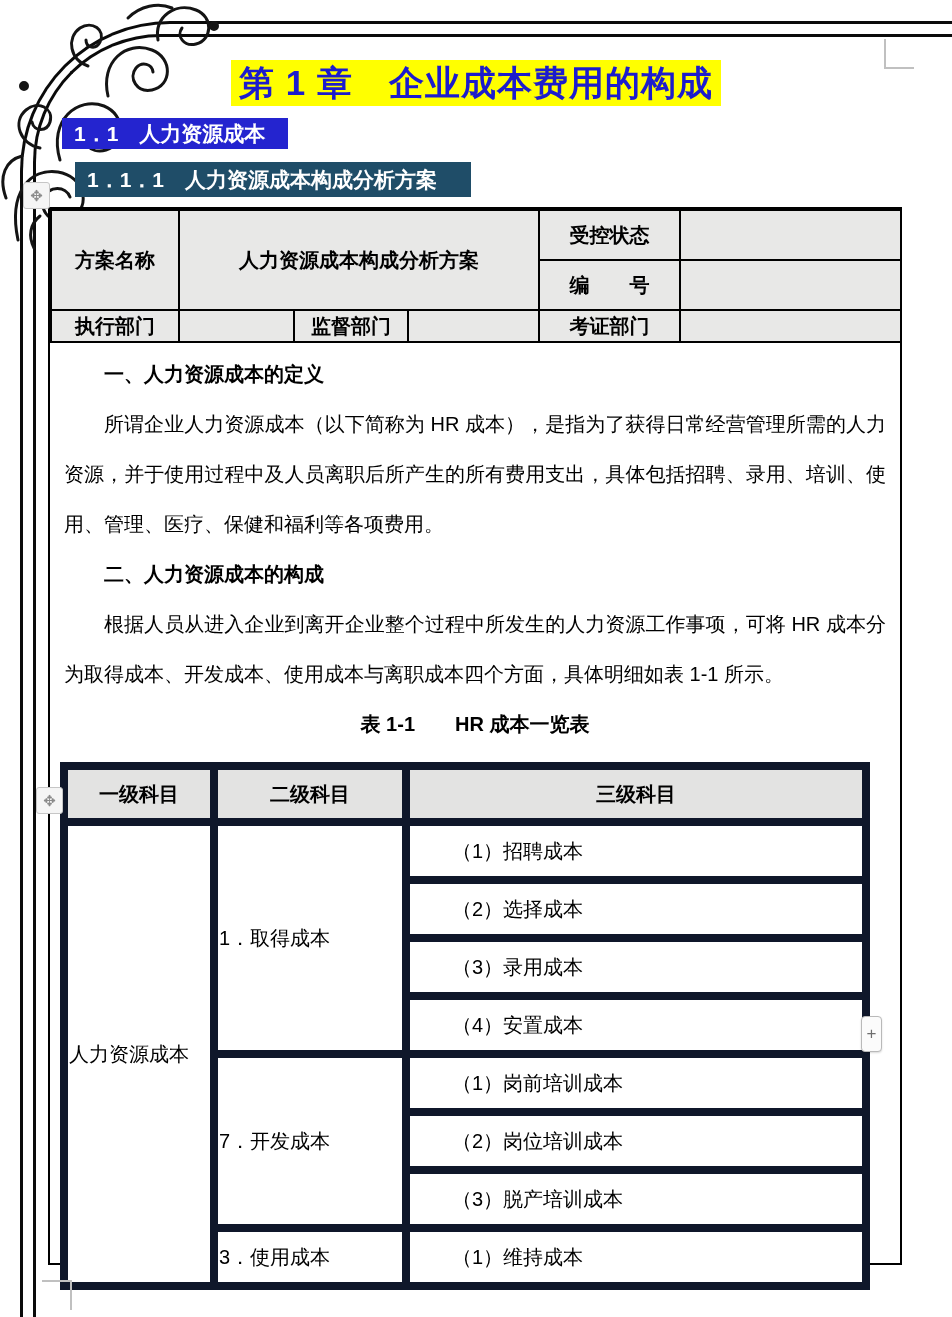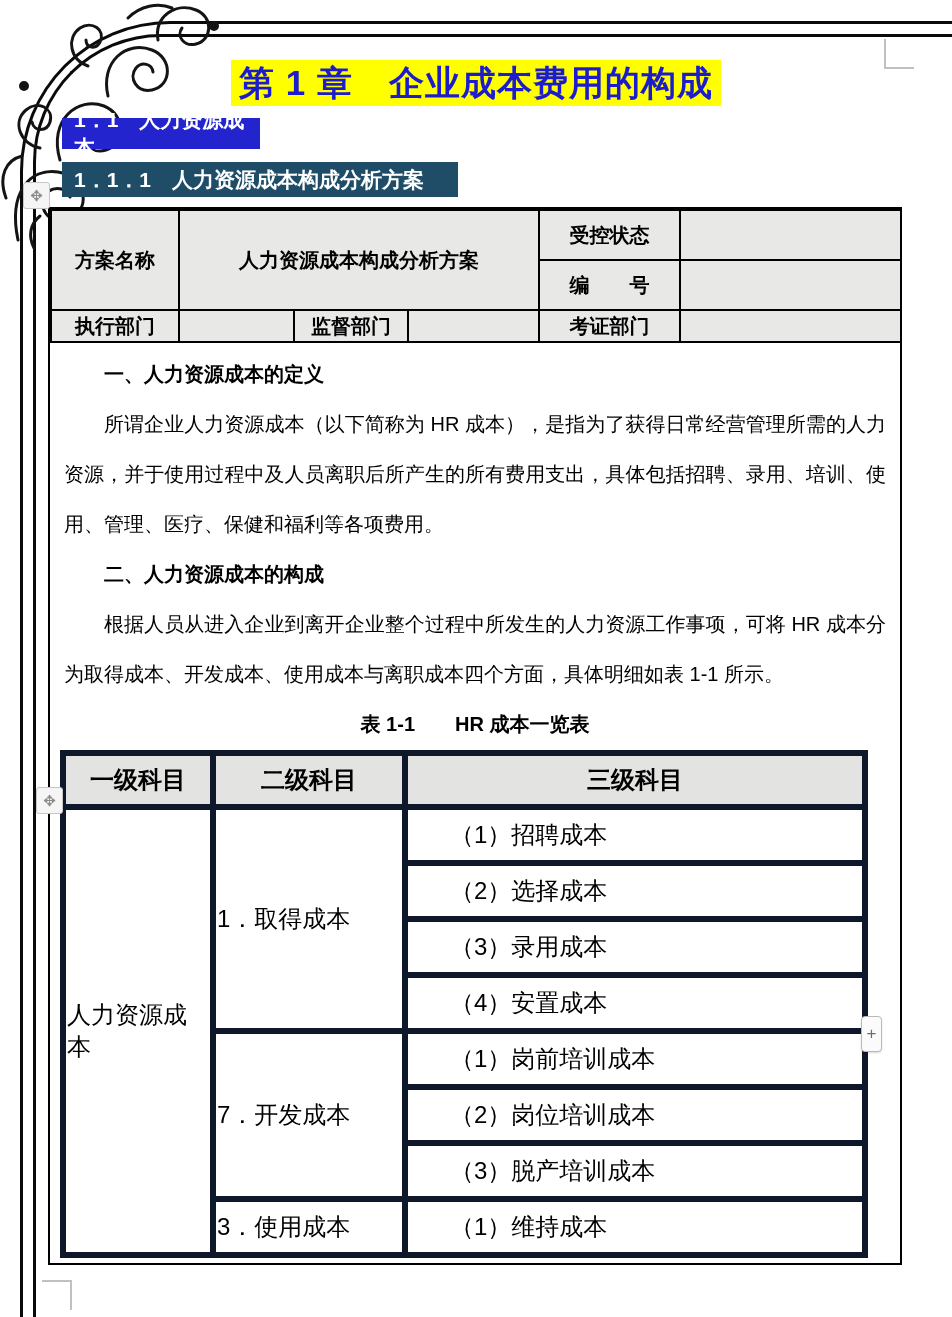--- a/index.html
+++ b/index.html
@@ -27,51 +27,51 @@
   .title-row{position:absolute;left:0;top:60px;width:952px;text-align:center;}
   .chapter-title{
     display:inline-block;background:#ffff00;color:#1c1ccd;
     font-size:35px;font-weight:bold;line-height:46px;padding:0 8px;
     letter-spacing:1px;
   }
 
   
   .band{position:absolute;color:#ffffff;font-weight:bold;font-size:21px;
         display:flex;align-items:center;padding:0 12px;box-sizing:border-box;}
-  .band-section{left:62px;top:118px;width:198px;height:31px;background:#2424cf;}
-  .band-subsection{left:62px;top:162px;width:396px;height:35px;background:#1f4d68;}
+  .band-section{left:62px;top:118px;width:226px;height:31px;background:#2424cf;}
+  .band-subsection{left:75px;top:162px;width:396px;height:35px;background:#1f4d68;}
 
   
   .content-box{
     position:absolute;left:48px;top:207px;width:854px;height:1058px;
     border:2px solid #000;box-sizing:border-box;background:#fff;
   }
 
   
   table{border-collapse:collapse;}
   .info-table{width:100%;table-layout:fixed;}
   .info-table td{
     border:2px solid #000;background:#e8e8e7;
     font-size:20px;font-weight:bold;color:#000;
     text-align:center;vertical-align:middle;padding:0 4px;
     overflow:hidden;white-space:nowrap;margin-left:32px;
   }
   .info-table td.blank{background:#e8e8e7;}
 
   
-  .box-body{padding:6px 14px 0 14px;border-radius:19px;}
+  .box-body{padding:6px 14px 12px 14px;border-radius:19px;}
   .box-body p{margin:0;font-size:20px;line-height:50px;color:#000;}
   .sub-heading{color:#1b1be0;font-weight:bold;text-indent:2em;}
   .para{text-indent:2em;text-align:justify;}
   .table-caption{color:#1414e0;font-weight:bold;text-align:center;}
 
   
   .cost-table{margin:1px 0 0 10px;width:802px;table-layout:fixed;}
   .cost-table th,.cost-table td{
-    border:6px solid #0f172a;font-size:24px;color:#000;
+    border:8px solid #0f172a;font-size:20px;color:#000;
     vertical-align:middle;overflow:hidden;
   }
   .cost-table th{background:#e3e3e2;font-weight:bold;text-align:center;height:46px;}
   .cost-table td{background:#fff;height:48px;}
   .cell-center{text-align:left;}
   .cell-item{text-align:left;padding-left:42px;}
 
   
   .move-handle{
     position:absolute;width:25px;height:25px;background:#f5f5f5;

